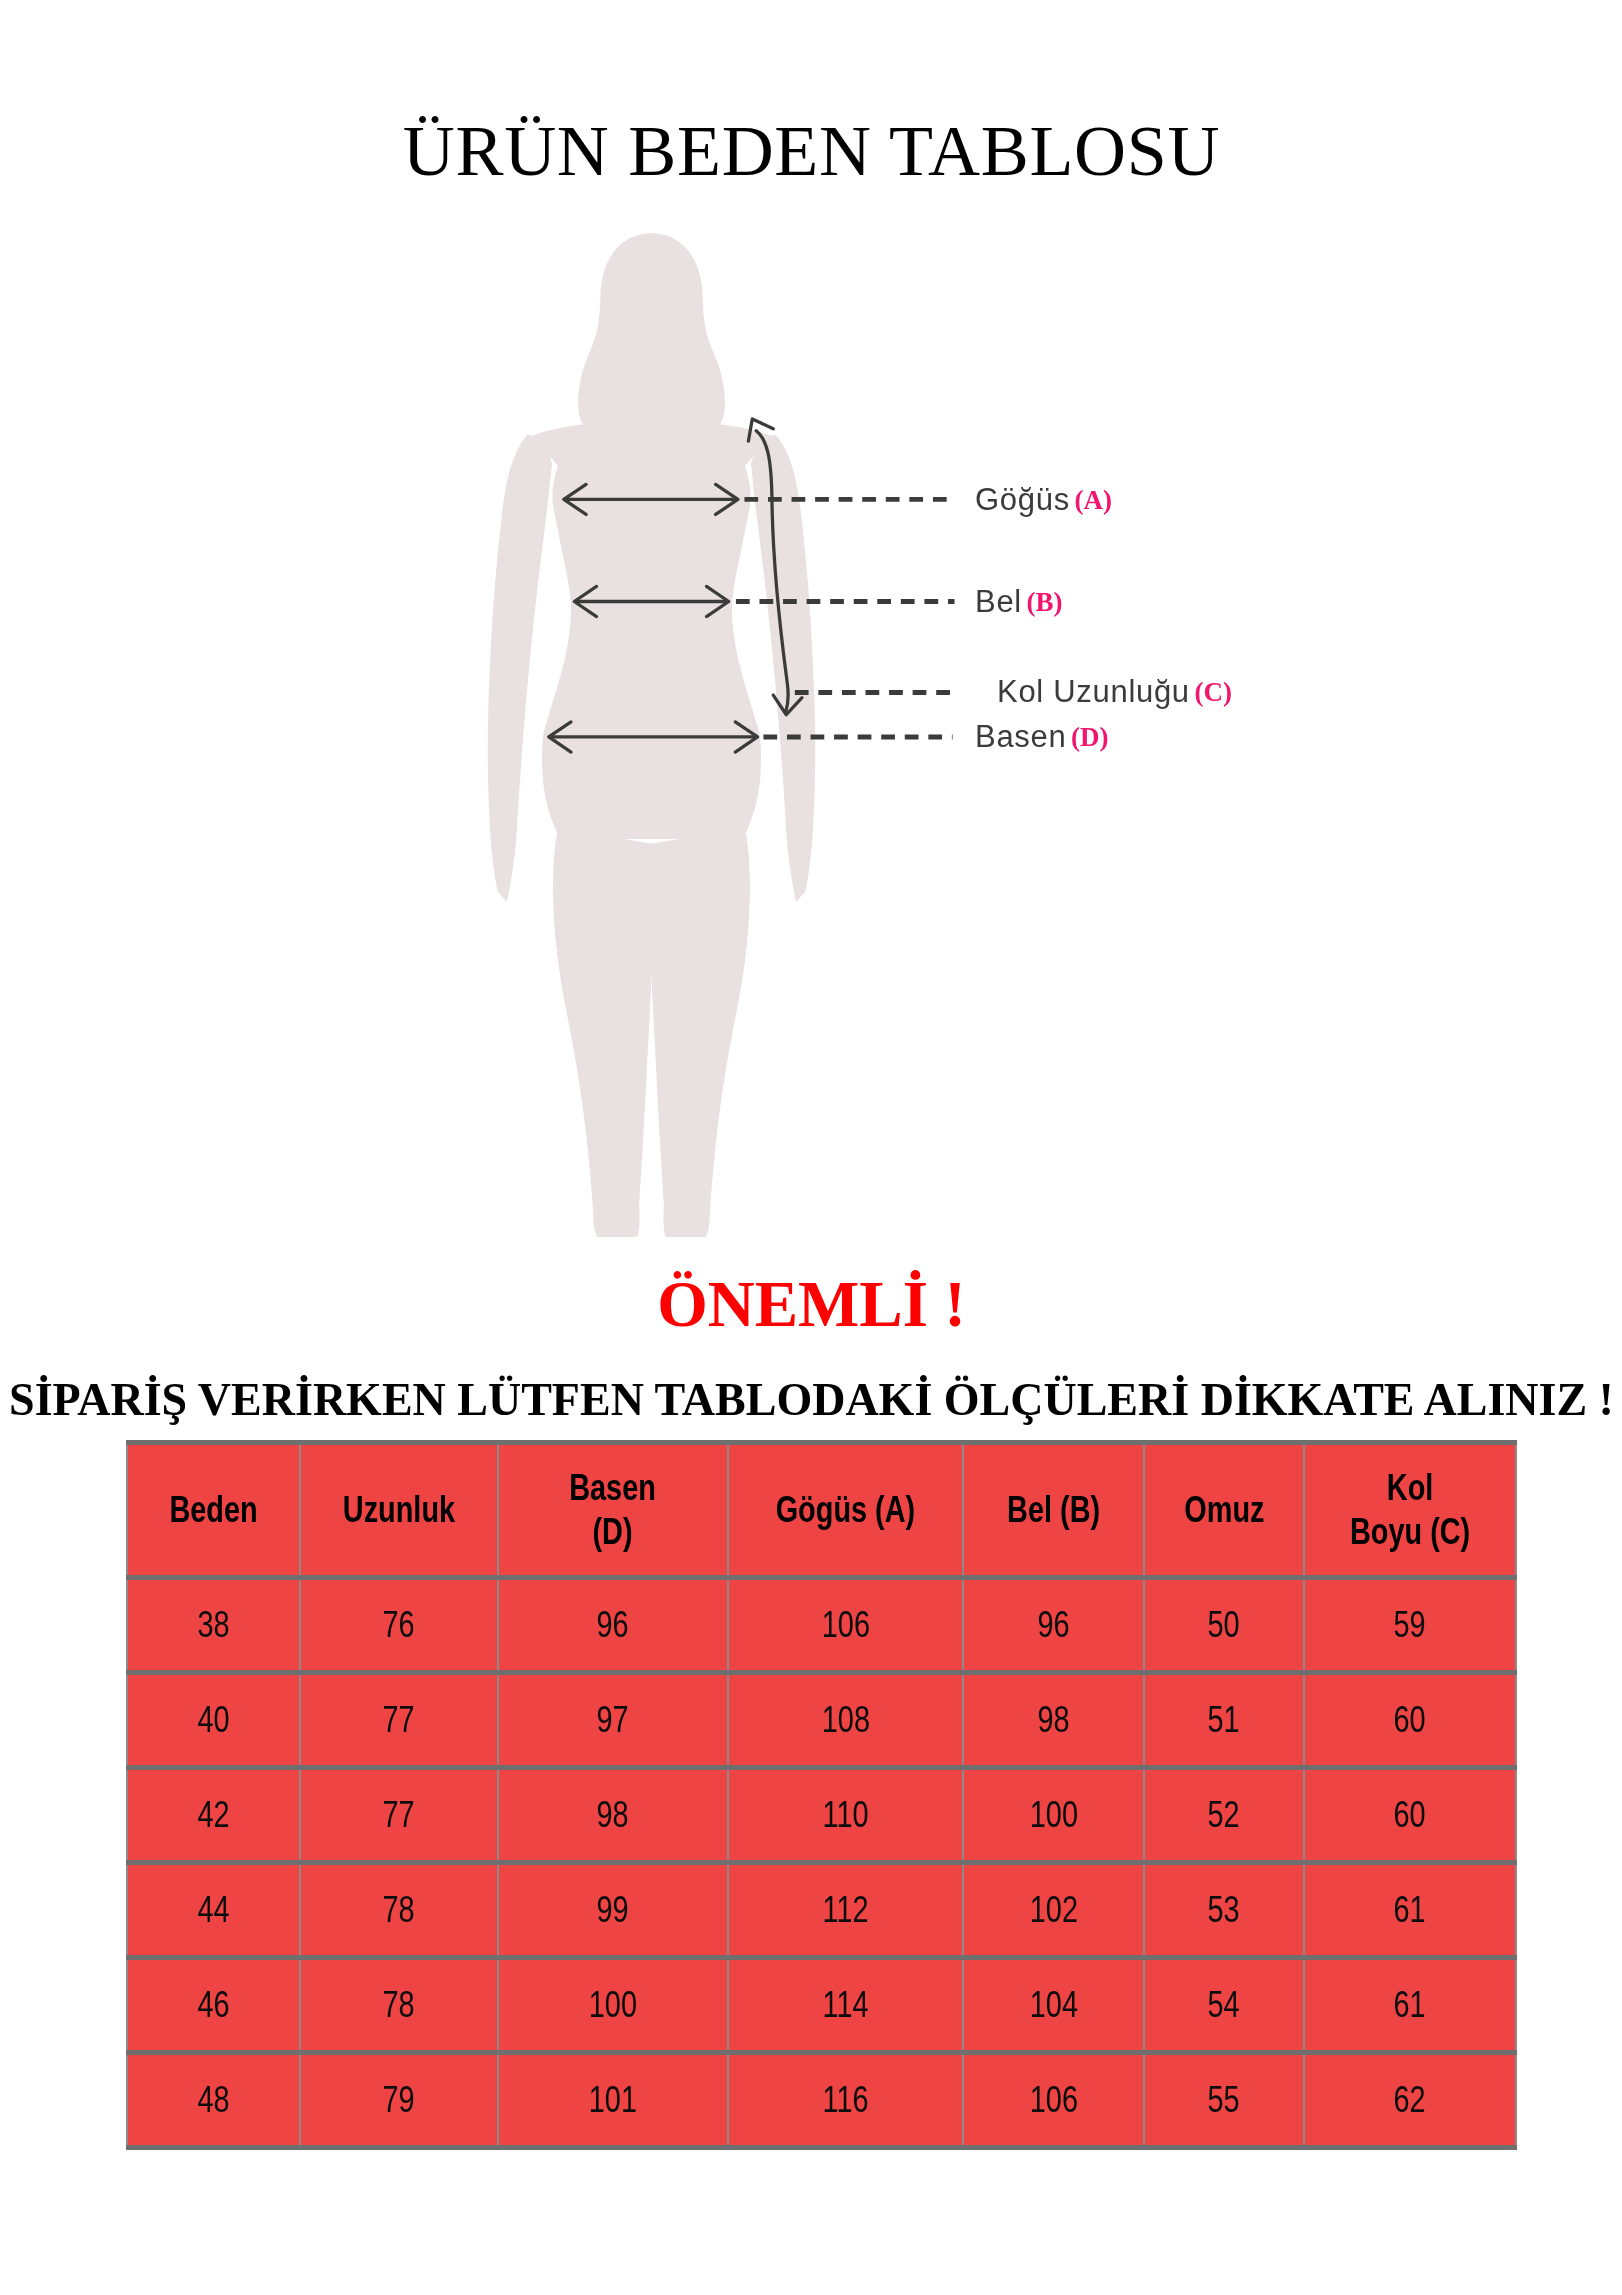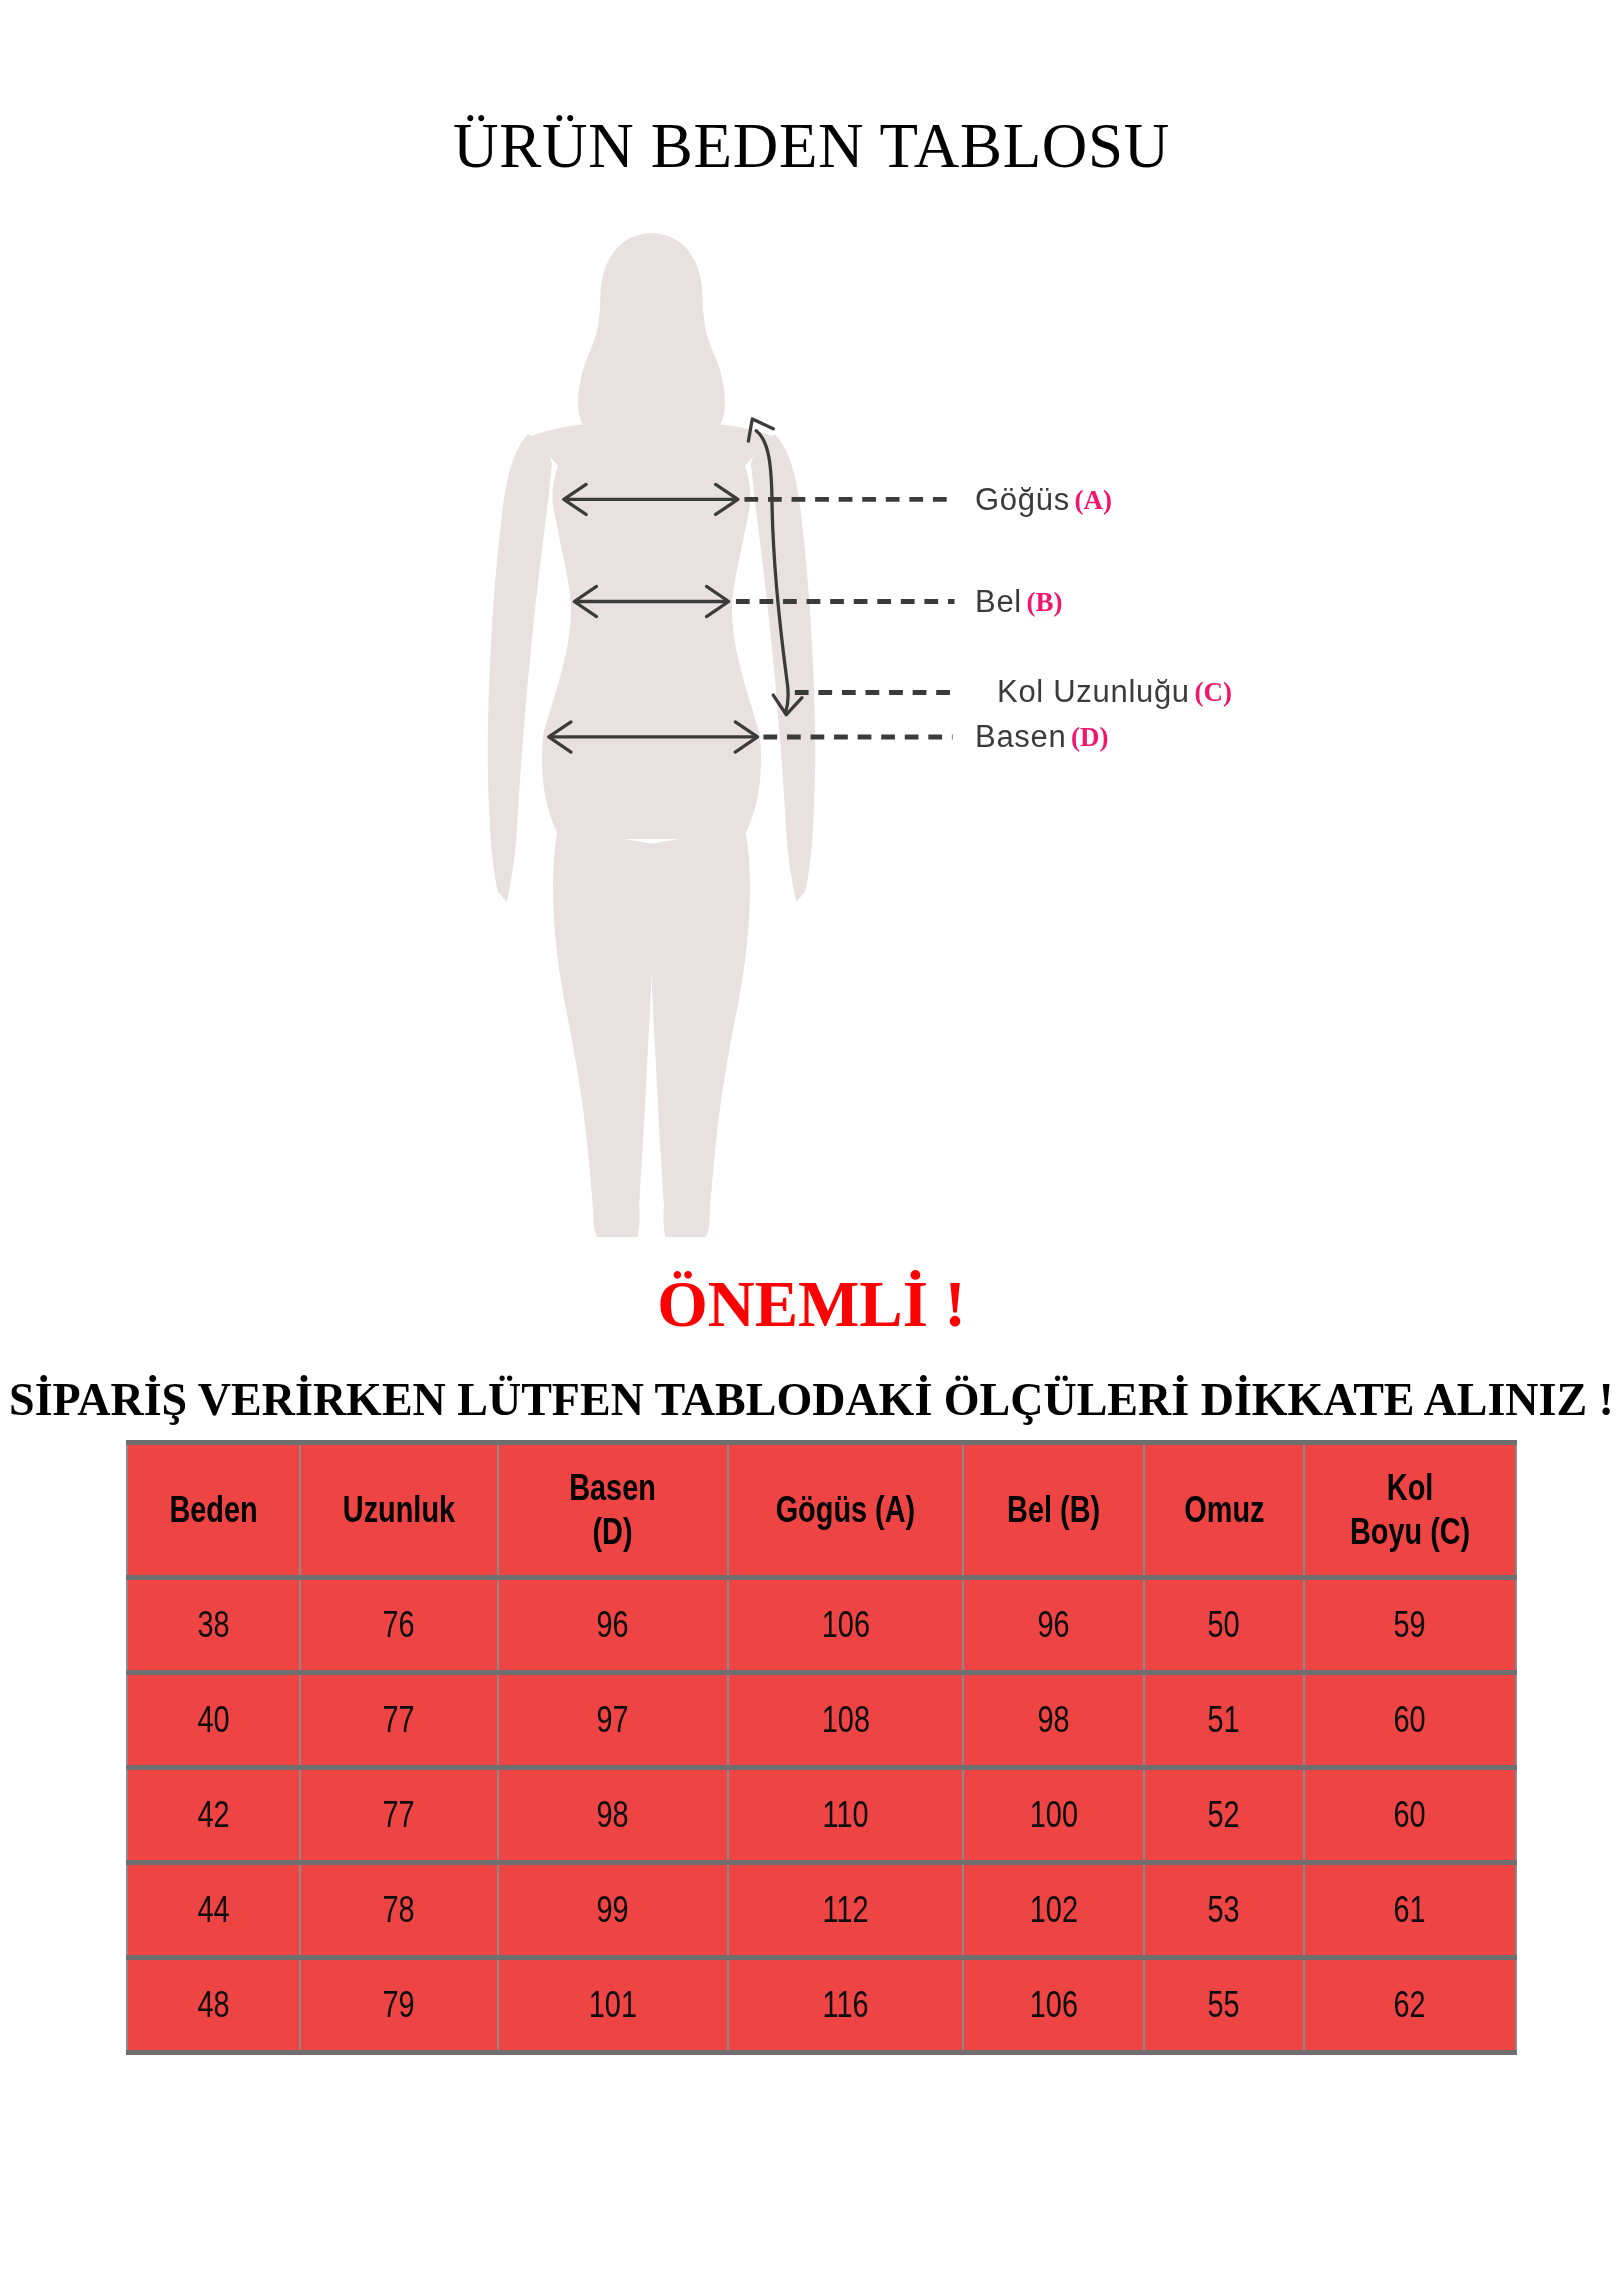--- a/index.html
+++ b/index.html
@@ -12,21 +12,21 @@
     font-family:"Liberation Sans", sans-serif;
   }
   
   .page-title{
     position:absolute;
     left:0; top:115px;
     width:100%;
     text-align:center;
     font-family:"Liberation Serif", serif;
     font-weight:400;
-    font-size:63px;
+    font-size:72px;
     letter-spacing:0.7px;
     color:#000000;
     line-height:1.0;
     white-space:nowrap;
   }
   
   #diagram-svg{
     position:absolute;
     left:393px; top:216px;
     width:589px; height:1021px;
@@ -316,20 +316,29 @@
         <tr>
           <td><span class="cond">44</span></td>
           <td><span class="cond">78</span></td>
           <td><span class="cond">99</span></td>
           <td><span class="cond">112</span></td>
           <td><span class="cond">102</span></td>
           <td><span class="cond">53</span></td>
           <td><span class="cond">61</span></td>
         </tr>
         <tr>
+          <td><span class="cond">46</span></td>
+          <td><span class="cond">78</span></td>
+          <td><span class="cond">100</span></td>
+          <td><span class="cond">114</span></td>
+          <td><span class="cond">104</span></td>
+          <td><span class="cond">54</span></td>
+          <td><span class="cond">61</span></td>
+        </tr>
+        <tr>
           <td><span class="cond">48</span></td>
           <td><span class="cond">79</span></td>
           <td><span class="cond">101</span></td>
           <td><span class="cond">116</span></td>
           <td><span class="cond">106</span></td>
           <td><span class="cond">55</span></td>
           <td><span class="cond">62</span></td>
         </tr>
       </tbody>
   </table>

